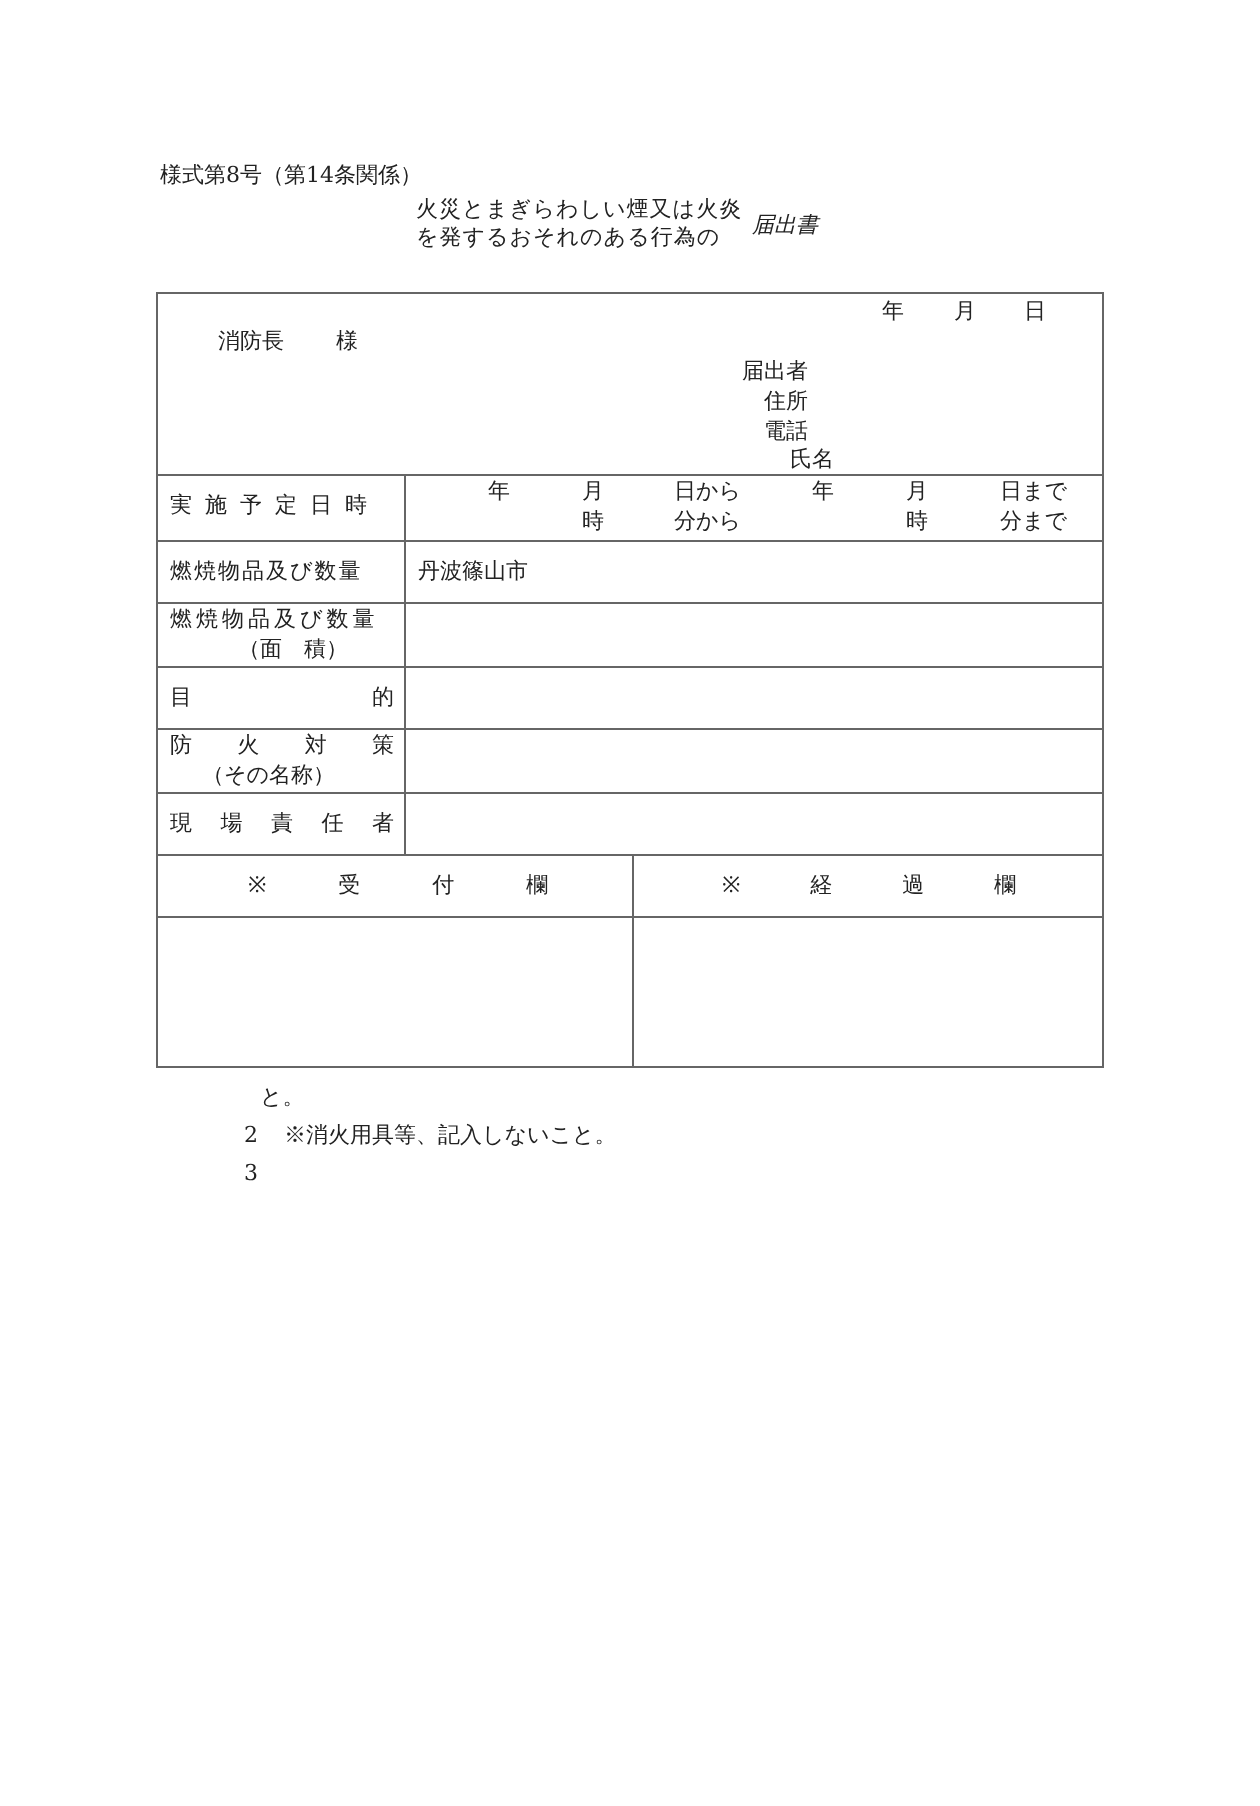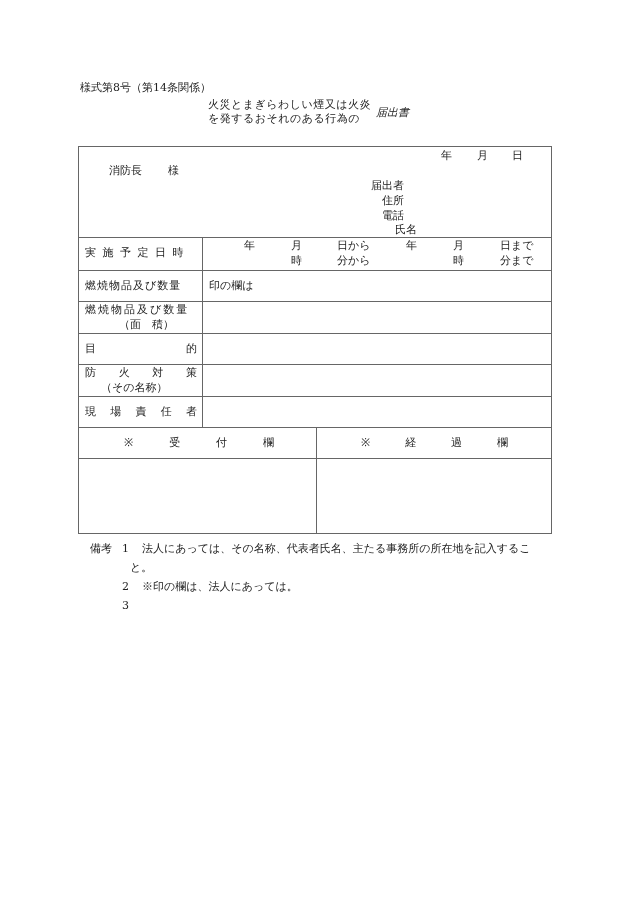--- a/index.html
+++ b/index.html
@@ -62,21 +62,21 @@
   <div class="cell" style="left:258px; top:91px">日から</div>
   <div class="cell" style="left:212px; top:106px">時</div>
   <div class="cell" style="left:258px; top:106px">分から</div>
   <div class="cell" style="left:327px; top:91px">年</div>
   <div class="cell" style="left:374px; top:91px">月</div>
   <div class="cell" style="left:421px; top:91px">日まで</div>
   <div class="cell" style="left:374px; top:106px">時</div>
   <div class="cell" style="left:421px; top:106px">分まで</div>
 
   <div class="cell" style="left:6px; top:131px; letter-spacing:1px">燃焼物品及び数量</div>
-  <div class="cell" style="left:130px; top:131px">印の欄は</div>
+  <div class="cell" style="left:130px; top:131px">丹波篠山市</div>
 
   <div class="cell" style="left:6px; top:155px; letter-spacing:2px">燃焼物品及び数量</div>
   <div class="cell" style="left:40px; top:170px">（面　積）</div>
   <div class="cell" style="left:130px; top:162px"></div>
 
   <div class="cell spaced" style="left:6px; top:194px; width:112px">
     <span>目</span>
     <span>的</span>
   </div>
   <div class="cell" style="left:130px; top:194px"></div>
@@ -110,30 +110,25 @@
     <span>経</span>
     <span>過</span>
     <span>欄</span>
   </div>
   <div class="cell" style="left:1px; top:312px; width:235px; height:74px"></div>
   <div class="cell" style="left:239px; top:312px; width:233px; height:74px"></div>
 </div>
 
 <div class="notes">
   <div class="row">
-    <span style="width:32px">備考</span>
-    <span style="width:20px">1</span>
-    <span>法人にあっては、その名称、代表者氏名、主たる事務所の所在地を記入するこ</span>
-  </div>
-  <div class="row">
     <span style="width:40px"></span>
     <span>と。</span>
   </div>
   <div class="row">
     <span style="width:32px"></span>
     <span style="width:20px">2</span>
-    <span>※印の欄は、法人にあっては。</span>
+    <span>※消火用具等、記入しないこと。</span>
   </div>
   <div class="row">
     <span style="width:32px"></span>
     <span style="width:20px">3</span>
   </div>
 </div>
 
 </body></html>

